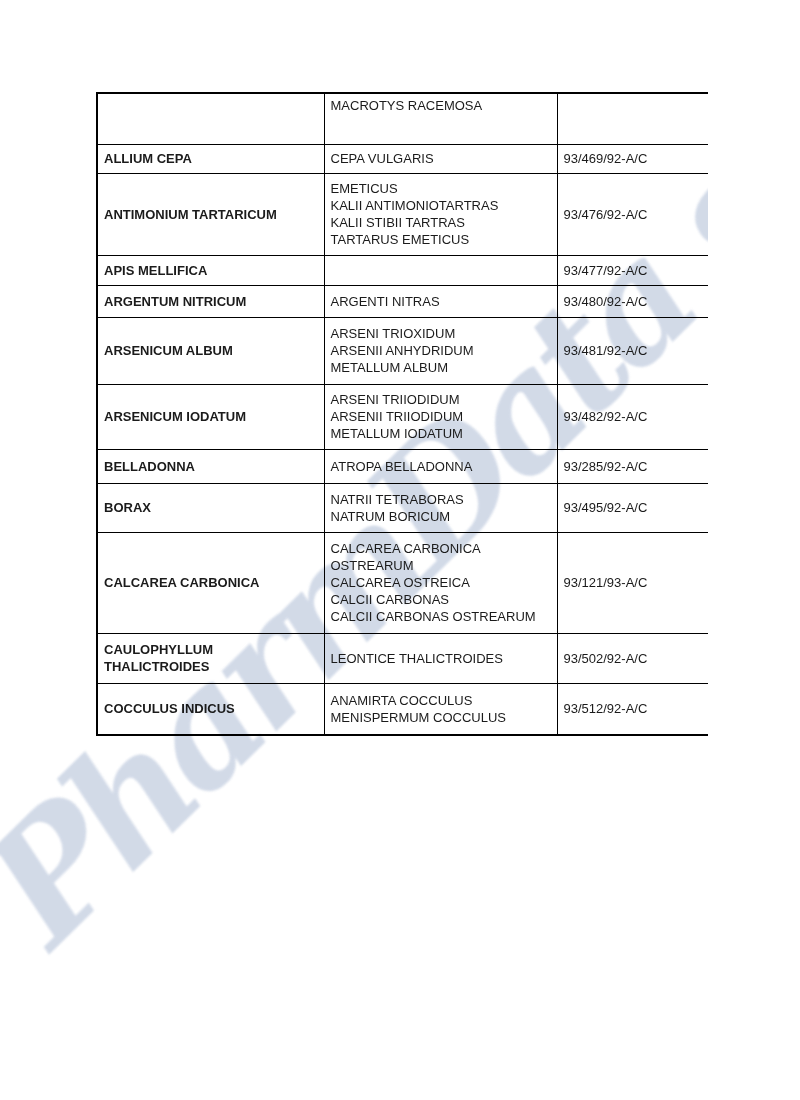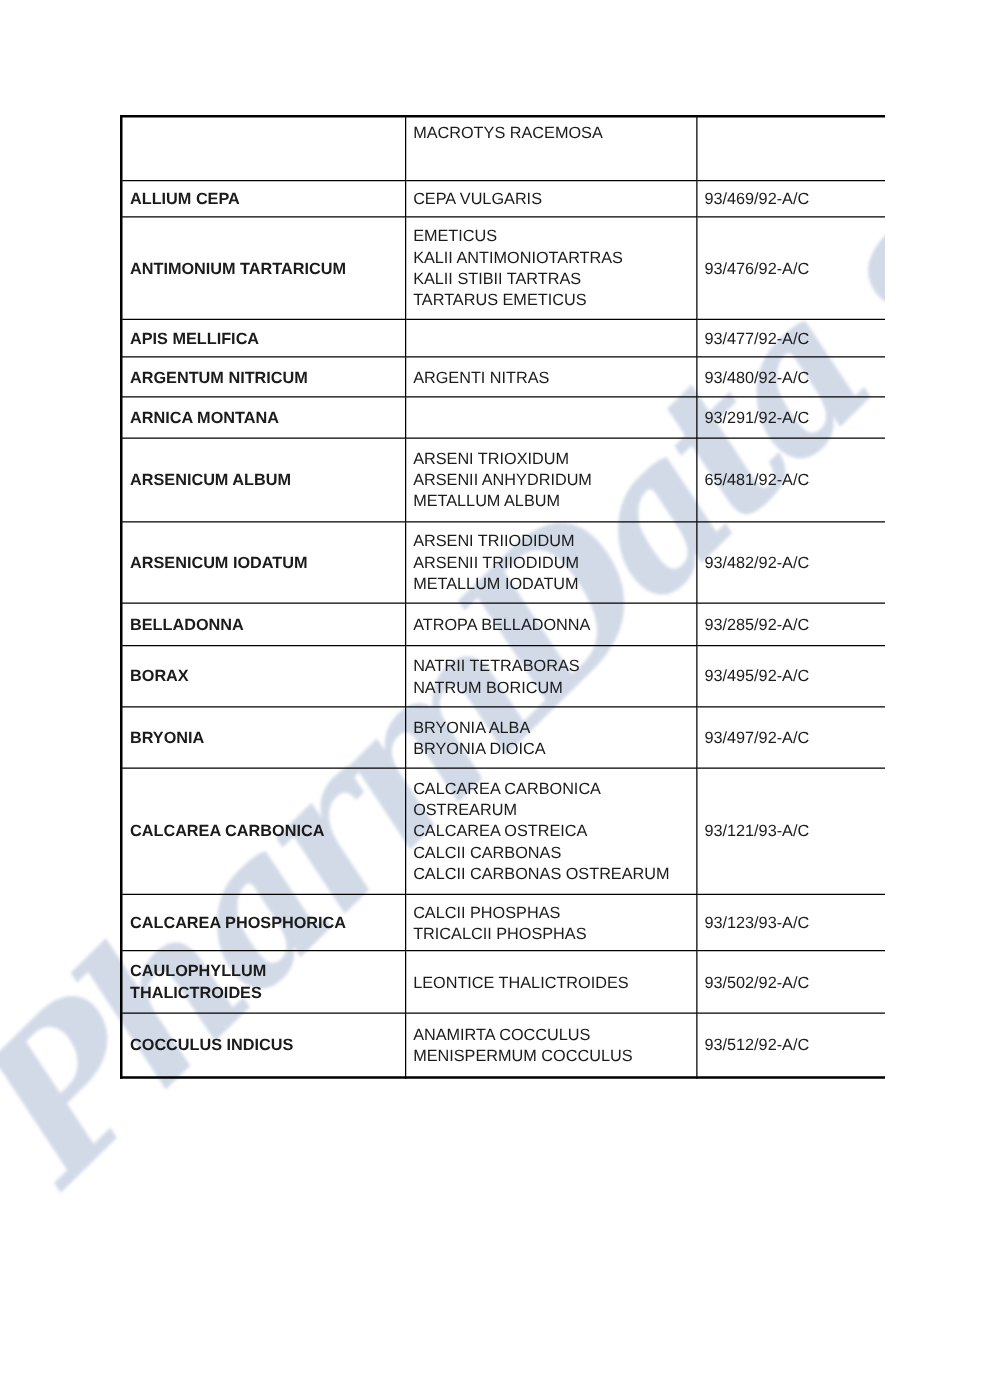--- a/index.html
+++ b/index.html
@@ -106,33 +106,28 @@
           <td class="synonym-cell"></td>
           <td class="reg-cell">93/477/92-A/C</td>
         </tr>
         <tr style="height: 32px;">
           <td class="name-cell">ARGENTUM NITRICUM</td>
           <td class="synonym-cell">
             <div class="syn-line">ARGENTI NITRAS</div>
           </td>
           <td class="reg-cell">93/480/92-A/C</td>
         </tr>
-        <tr style="height: 33px;">
-          <td class="name-cell">ARNICA MONTANA</td>
-          <td class="synonym-cell"></td>
-          <td class="reg-cell">93/291/92-A/C</td>
-        </tr>
         <tr style="height: 67px;">
           <td class="name-cell">ARSENICUM ALBUM</td>
           <td class="synonym-cell">
             <div class="syn-line">ARSENI TRIOXIDUM</div>
             <div class="syn-line">ARSENII ANHYDRIDUM</div>
             <div class="syn-line">METALLUM ALBUM</div>
           </td>
-          <td class="reg-cell">65/481/92-A/C</td>
+          <td class="reg-cell">93/481/92-A/C</td>
         </tr>
         <tr style="height: 65px;">
           <td class="name-cell">ARSENICUM IODATUM</td>
           <td class="synonym-cell">
             <div class="syn-line">ARSENI TRIIODIDUM</div>
             <div class="syn-line">ARSENII TRIIODIDUM</div>
             <div class="syn-line">METALLUM IODATUM</div>
           </td>
           <td class="reg-cell">93/482/92-A/C</td>
         </tr>
@@ -144,46 +139,30 @@
           <td class="reg-cell">93/285/92-A/C</td>
         </tr>
         <tr style="height: 49px;">
           <td class="name-cell">BORAX</td>
           <td class="synonym-cell">
             <div class="syn-line">NATRII TETRABORAS</div>
             <div class="syn-line">NATRUM BORICUM</div>
           </td>
           <td class="reg-cell">93/495/92-A/C</td>
         </tr>
-        <tr style="height: 49px;">
-          <td class="name-cell">BRYONIA</td>
-          <td class="synonym-cell">
-            <div class="syn-line">BRYONIA ALBA</div>
-            <div class="syn-line">BRYONIA DIOICA</div>
-          </td>
-          <td class="reg-cell">93/497/92-A/C</td>
-        </tr>
         <tr style="height: 101px;">
           <td class="name-cell">CALCAREA CARBONICA</td>
           <td class="synonym-cell">
             <div class="syn-line">CALCAREA CARBONICA</div>
             <div class="syn-line">OSTREARUM</div>
             <div class="syn-line">CALCAREA OSTREICA</div>
             <div class="syn-line">CALCII CARBONAS</div>
             <div class="syn-line">CALCII CARBONAS OSTREARUM</div>
           </td>
           <td class="reg-cell">93/121/93-A/C</td>
-        </tr>
-        <tr style="height: 45px;">
-          <td class="name-cell">CALCAREA PHOSPHORICA</td>
-          <td class="synonym-cell">
-            <div class="syn-line">CALCII PHOSPHAS</div>
-            <div class="syn-line">TRICALCII PHOSPHAS</div>
-          </td>
-          <td class="reg-cell">93/123/93-A/C</td>
         </tr>
         <tr style="height: 50px;">
           <td class="name-cell">CAULOPHYLLUM THALICTROIDES</td>
           <td class="synonym-cell">
             <div class="syn-line">LEONTICE THALICTROIDES</div>
           </td>
           <td class="reg-cell">93/502/92-A/C</td>
         </tr>
         <tr style="height: 52px; border-radius: 11px;">
           <td class="name-cell">COCCULUS INDICUS</td>

